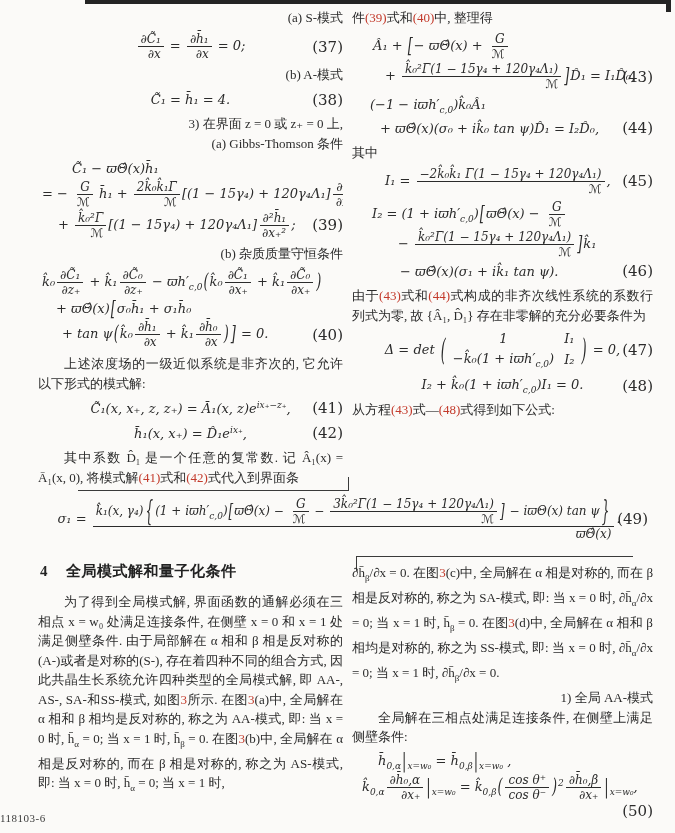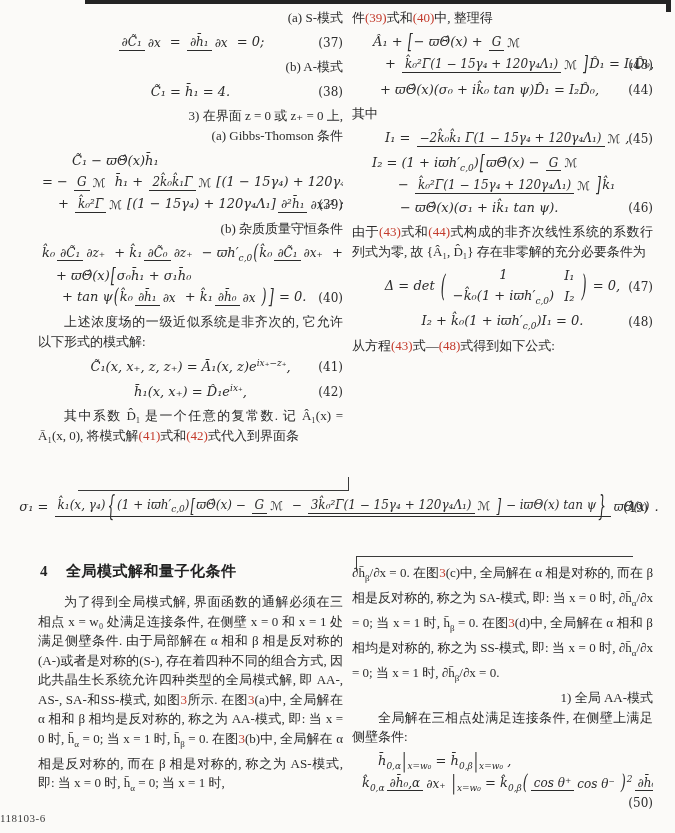--- a/index.html
+++ b/index.html
@@ -19,22 +19,22 @@
   .li{text-align:right;}
   .ind-a{padding-left:34px;}
   .ind-b{padding-left:56px;}
   .ref{color:#c33a2b;}
   
   .eq{font-family:"DejaVu Serif","DejaVu Sans",serif;font-style:italic;font-size:13px;margin:4px 0;}
   .eq-line{display:flex;align-items:center;position:relative;min-height:21px;margin:1px 0;}
   .eq-line.center{justify-content:center;}
   .eq-c{white-space:nowrap;}
   .eq-num{position:absolute;right:0;top:50%;transform:translateY(-50%);
-          font-style:normal;font-size:12px;}
-  .frac{display:inline-flex;align-items:center;vertical-align:middle;
+          font-style:normal;font-size:15px;}
+  .frac{display:inline-flex;flex-direction:column;align-items:flex-end;vertical-align:middle;
         margin:0 2px;font-size:12px;line-height:1.18;font-style:italic;}
   .fnum{padding:0 3px;border-bottom:1px solid #2b2b2b;white-space:nowrap;}
   .fden{padding:0 3px;white-space:nowrap;}
   .stack{display:inline-flex;flex-direction:column;align-items:center;vertical-align:middle;
          margin:0 5px;line-height:1.45;row-gap:2px;}
   .srow{white-space:nowrap;}
   .big{display:inline-block;transform:scaleY(1.55);margin:0 1px;}
   .big2{display:inline-block;transform:scaleY(2.25);margin:0 2px;}
   sub,sup{font-size:9px;}
   
@@ -164,20 +164,23 @@
         </div>
       <div class="eq-line" style="padding-left:33px">
           <span class="eq-c">+ <span class="frac">
               <span class="fnum">k̂₀²Γ̄(1 − 15γ₄ + 120γ₄Λ₁)</span>
               <span class="fden">ℳ</span>
             </span><span class="big">]</span>D̂₁ = I₁D̂₀,</span>
           <span class="eq-num">(43)</span>
         </div>
     </div>
     <div class="eq">
+      <div class="eq-line" style="padding-left:18px">
+          <span class="eq-c">(−1 − iϖh′<sub>c,0</sub>)k̂₀Â₁</span>
+        </div>
       <div class="eq-line" style="padding-left:28px">
           <span class="eq-c">+ ϖΘ̂(x)(σ₀ + ik̂₀ tan ψ)D̂₁ = I₂D̂₀,</span>
           <span class="eq-num">(44)</span>
         </div>
     </div>
     <p class="body">其中</p>
     <div class="eq">
       <div class="eq-line" style="padding-left:33px">
           <span class="eq-c">I₁ = <span class="frac">
               <span class="fnum">−2k̂₀k̂₁ Γ̄(1 − 15γ₄ + 120γ₄Λ₁)</span>

